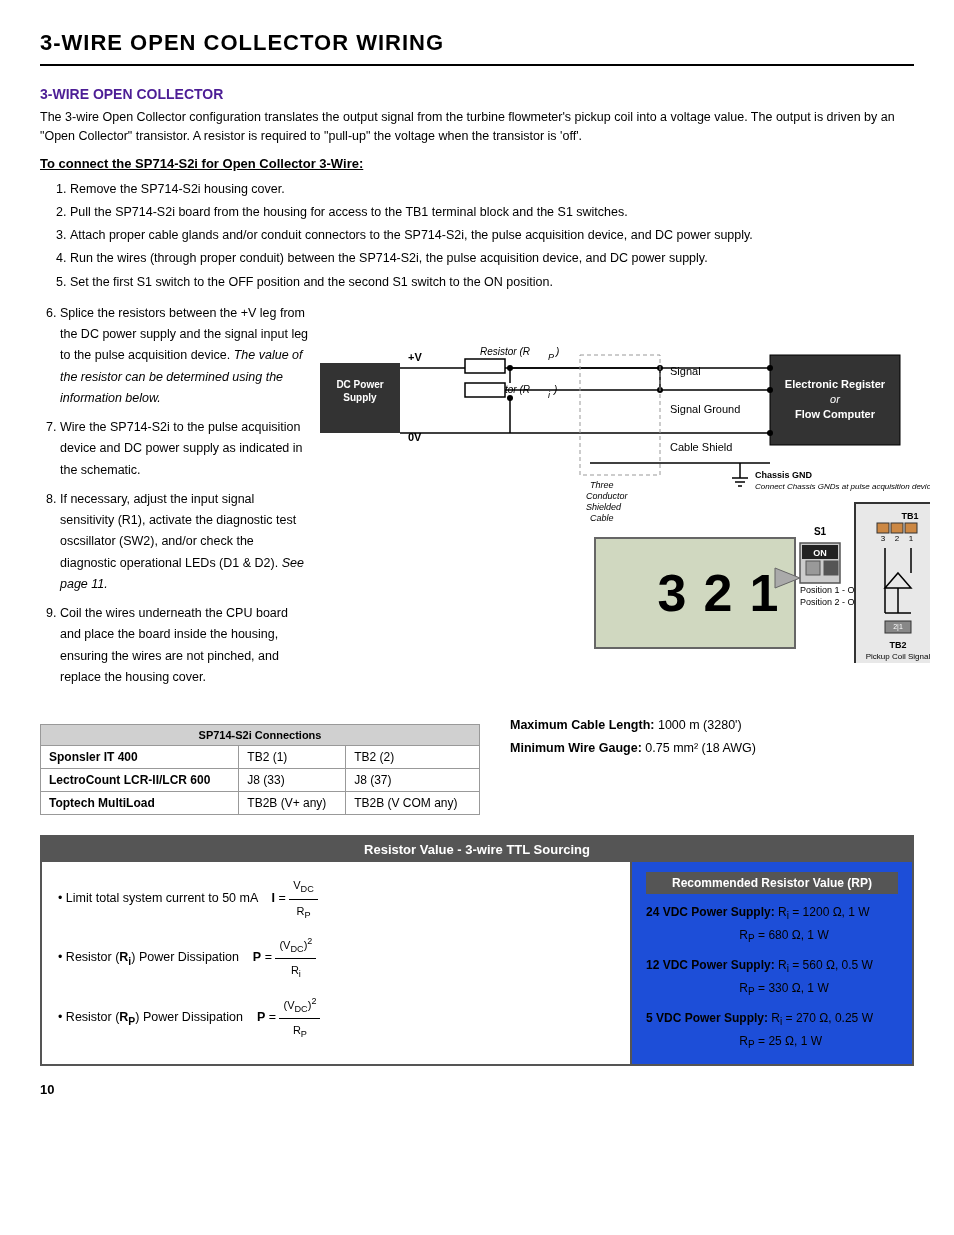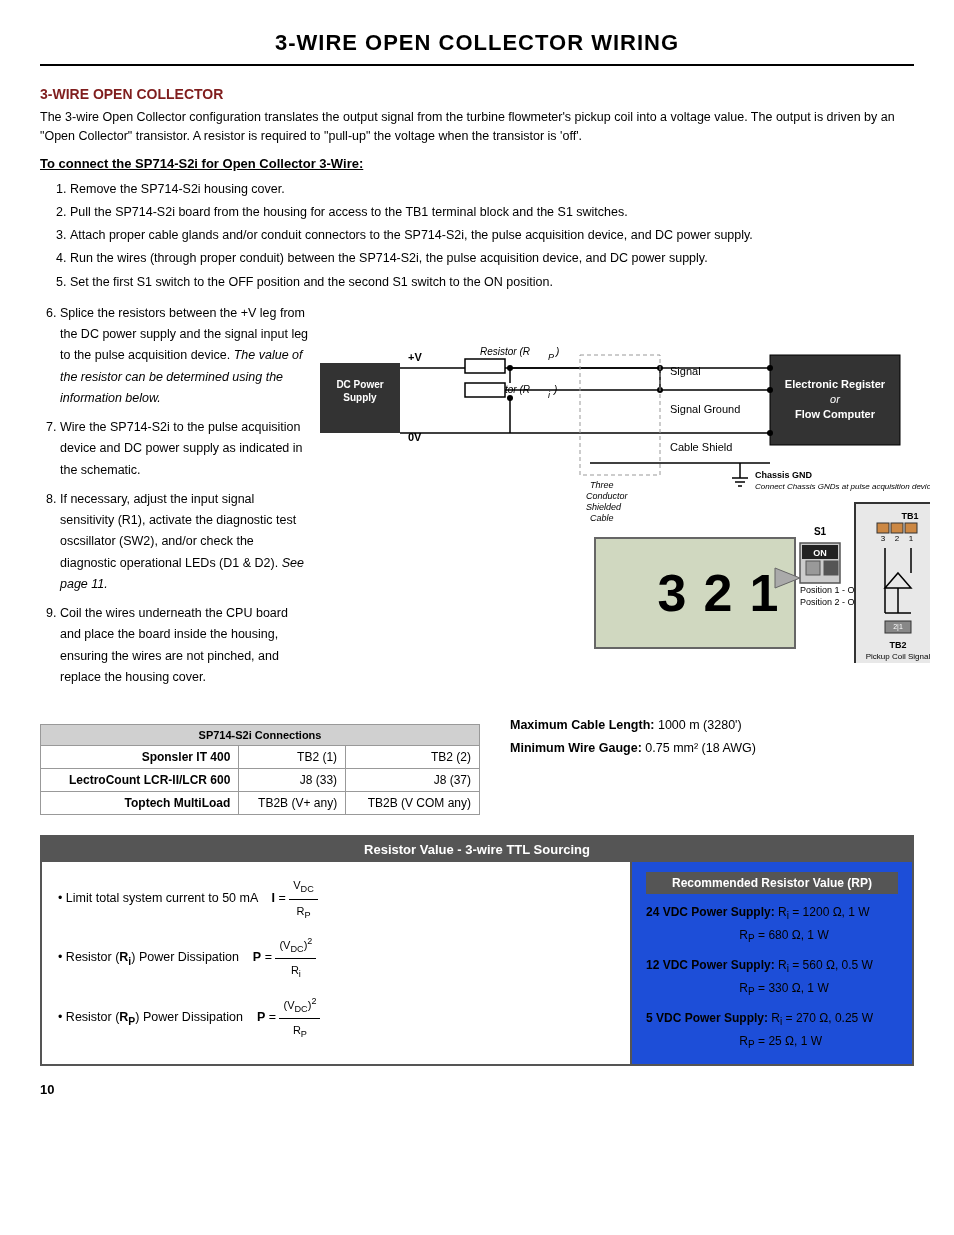--- a/index.html
+++ b/index.html
@@ -13,27 +13,26 @@
       padding: 30px 40px;
     }
     h1.page-title {
       font-size: 22px;
       font-weight: 900;
       letter-spacing: 1px;
       text-transform: uppercase;
       border-bottom: 2px solid #000;
       padding-bottom: 8px;
       margin-bottom: 20px;
-      text-align: center;
     }
     h2.section-title {
       font-size: 14px;
       font-weight: 900;
       text-transform: uppercase;
-      color: #7f1d1d;
+      color: #4c1d95;
       margin-bottom: 6px;
       border-bottom: none;
     }
     .body-text {
       font-size: 12.5px;
       line-height: 1.5;
       margin-bottom: 10px;
     }
     .connect-title {
       font-size: 13px;
@@ -86,21 +85,20 @@
       font-weight: 900;
       text-align: center;
       padding: 4px 8px;
       border: 1px solid #999;
       font-size: 11px;
     }
     .connections-table td {
       border: 1px solid #999;
       padding: 4px 8px;
       font-size: 12px;
-      text-align: right;
     }
     .connections-table tr td:first-child {
       font-weight: 700;
     }
     .cable-info {
       font-size: 12.5px;
       line-height: 1.8;
       padding: 8px 0;
     }
     

